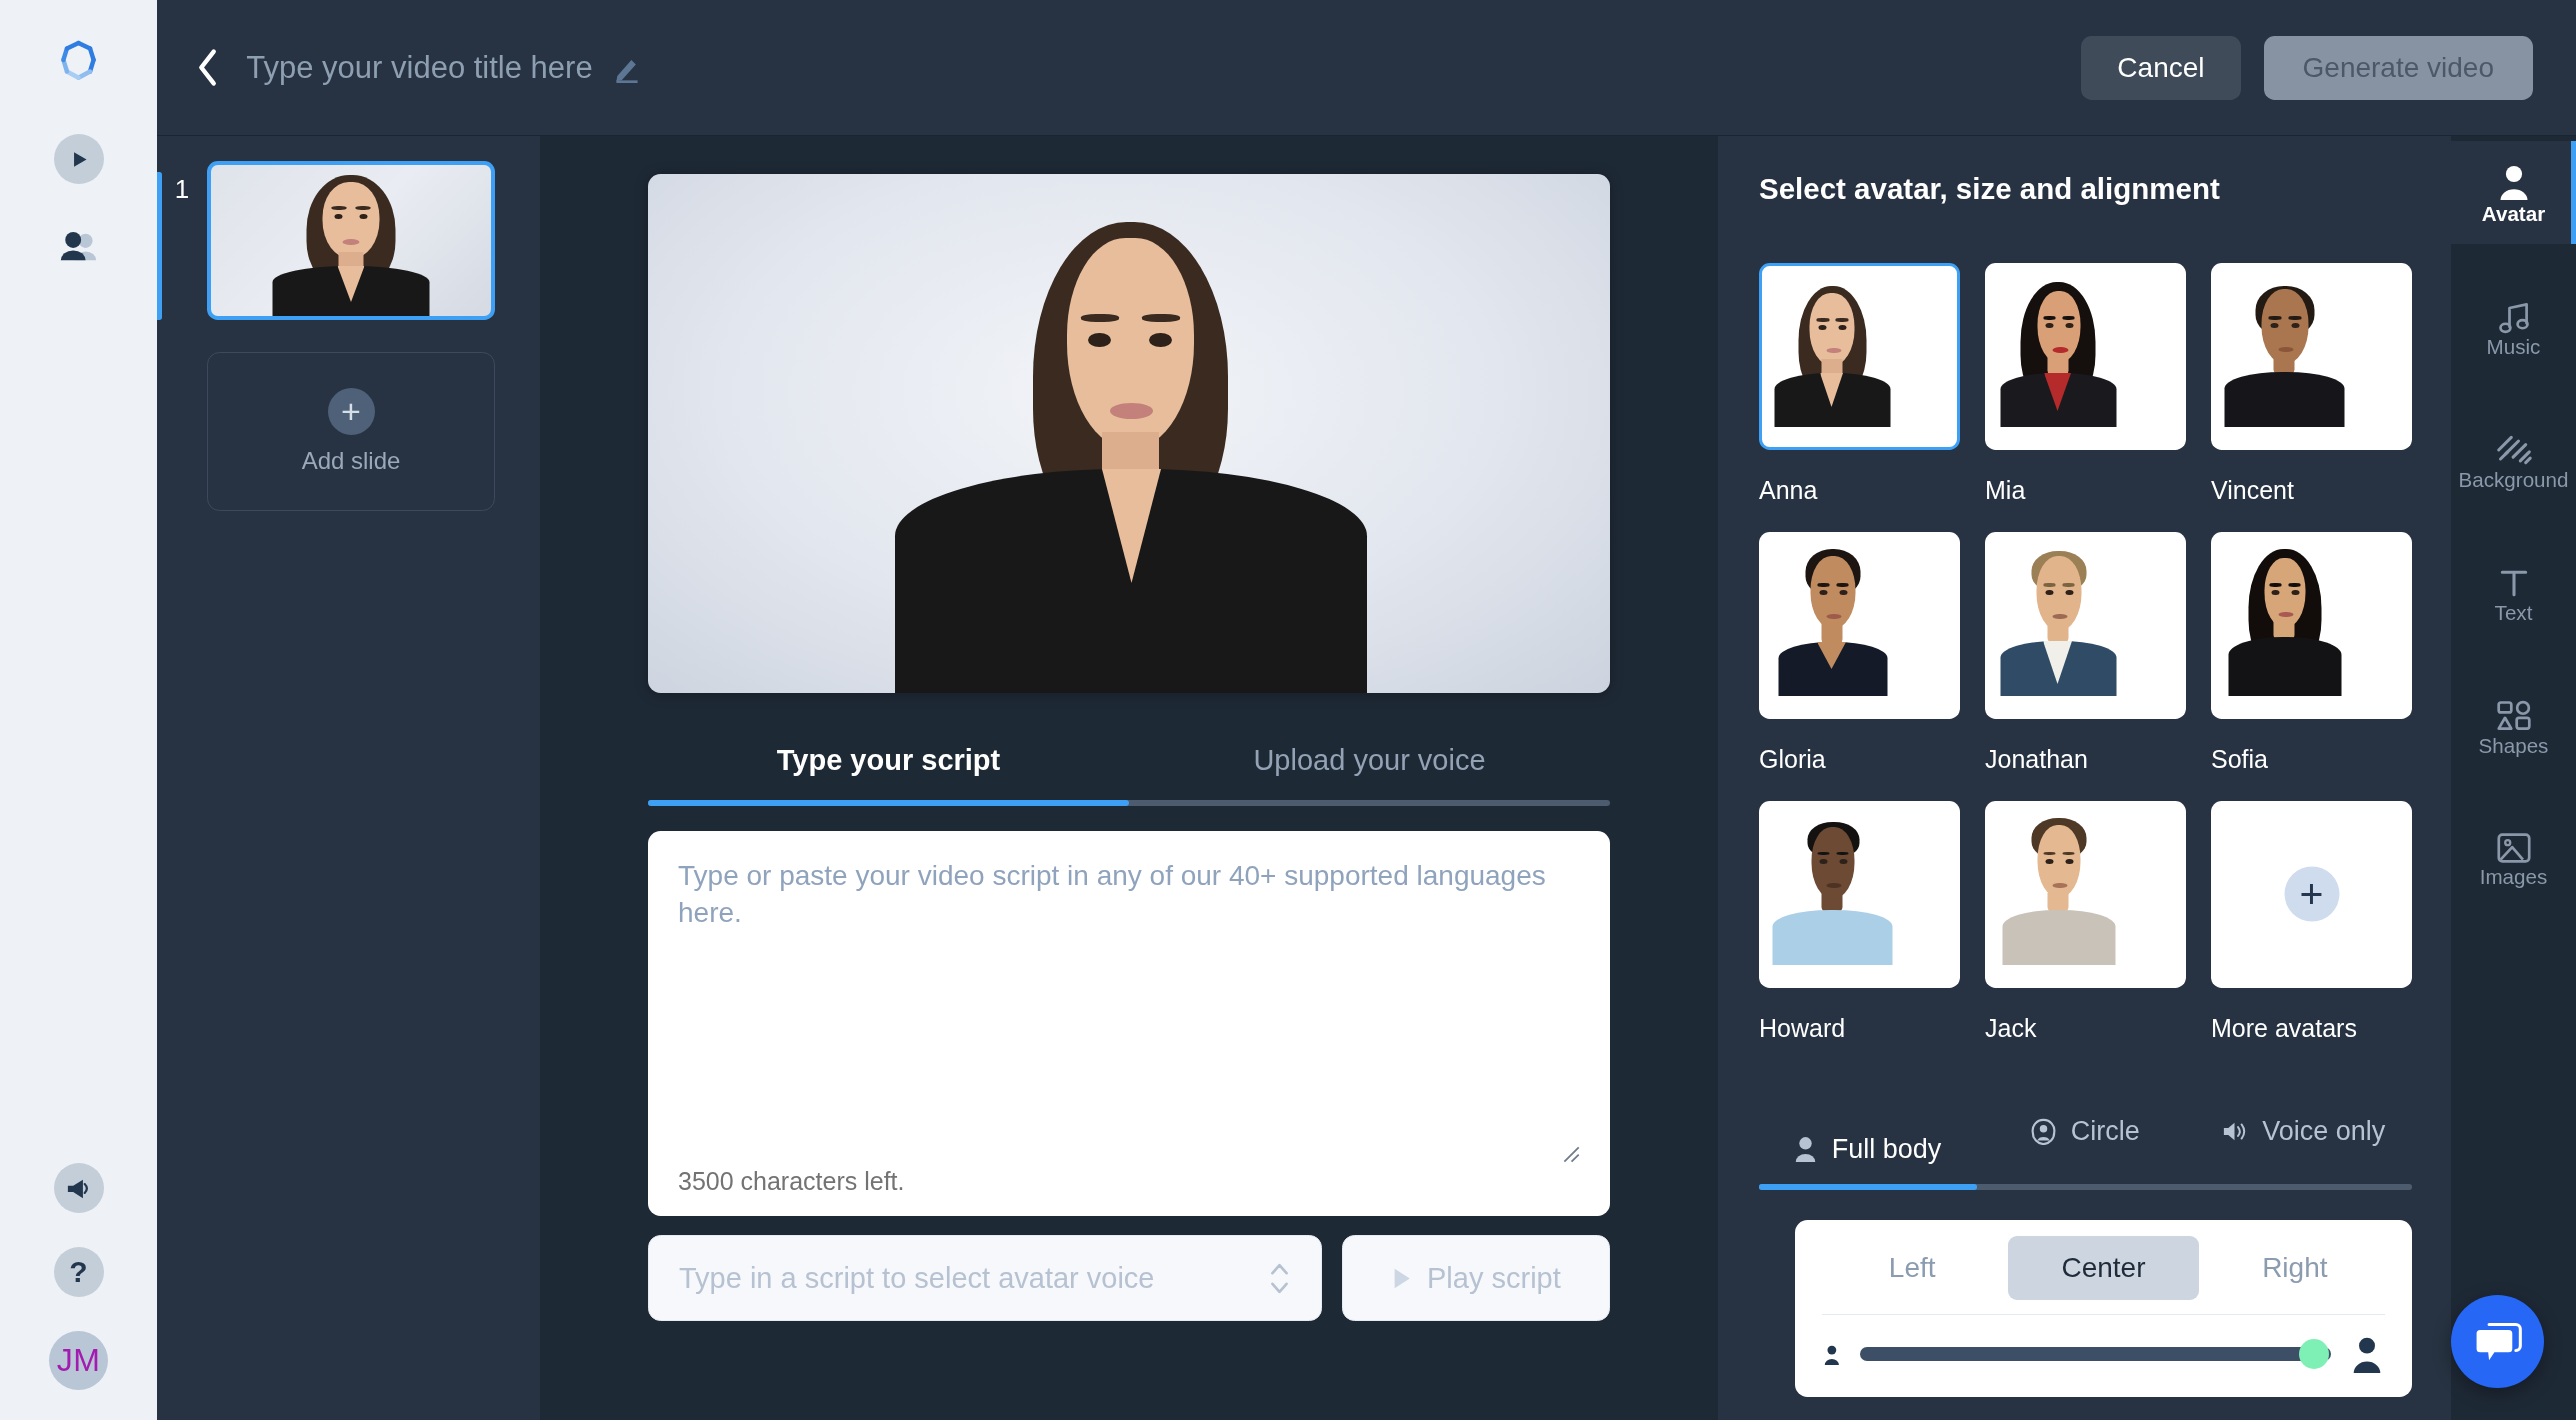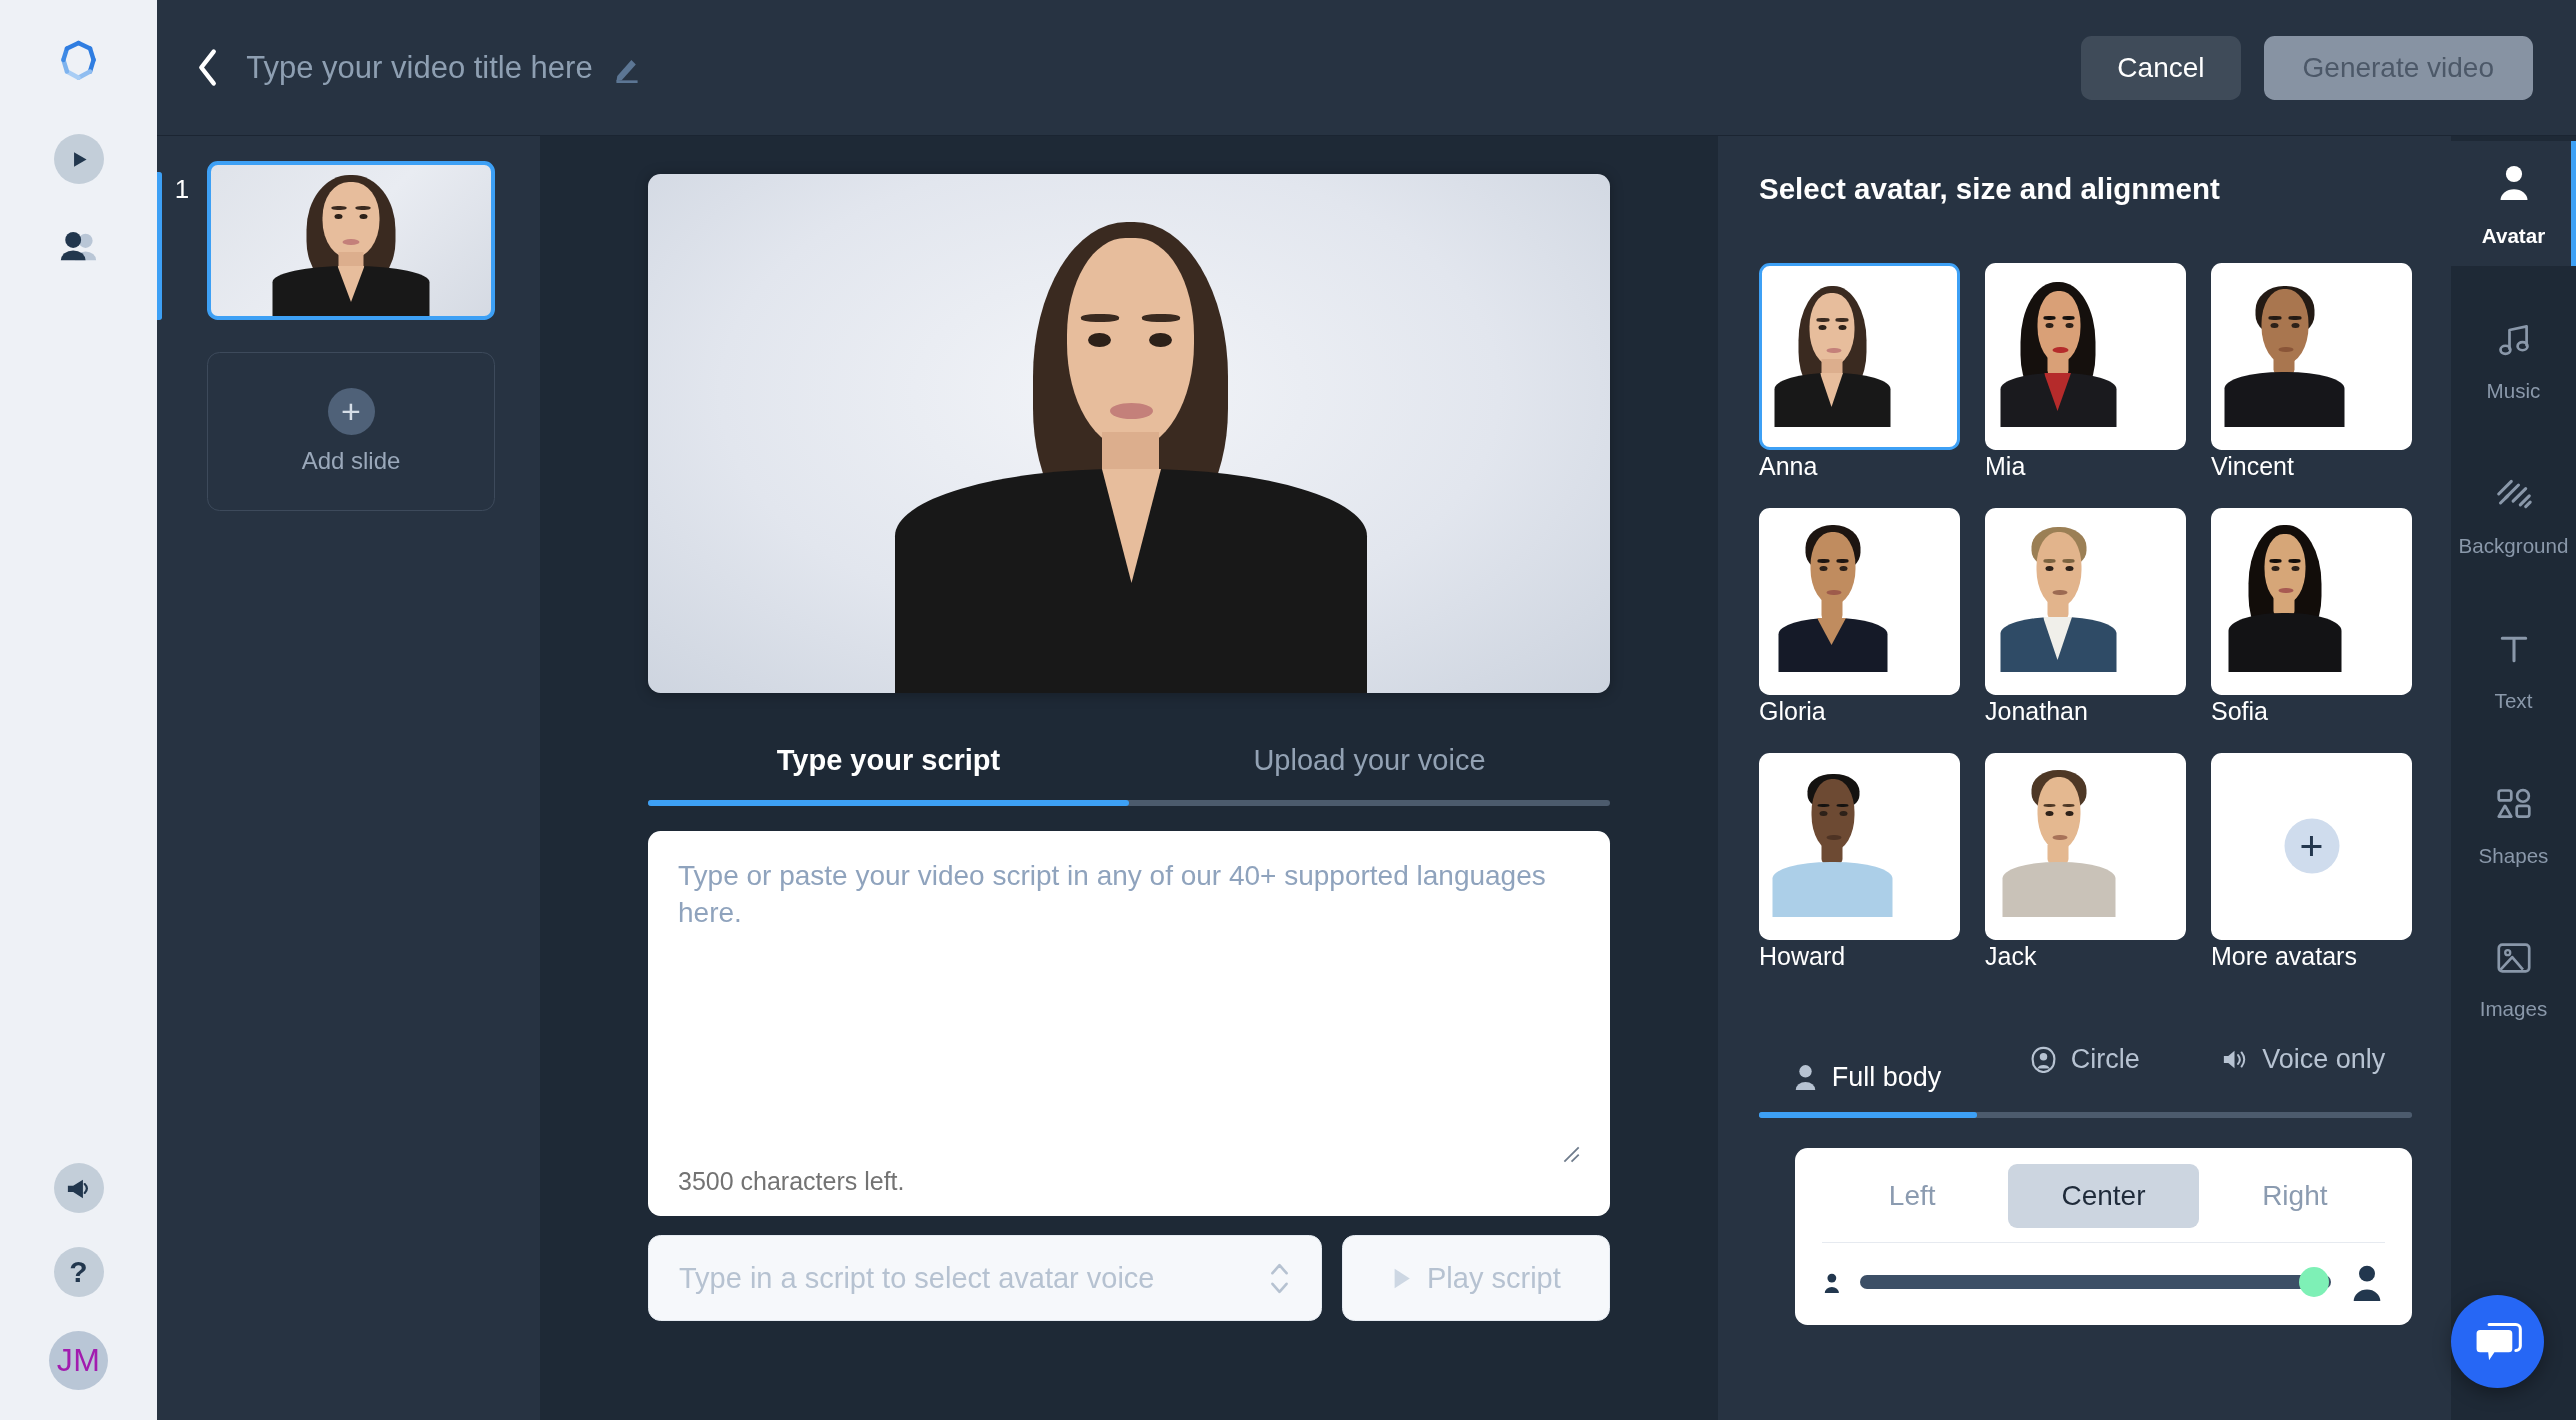--- a/index.html
+++ b/index.html
@@ -178,21 +178,21 @@
     padding: 36px 39px 0 41px; overflow: hidden;
   }
   .panel-title { color: #ffffff; font-size: 29.5px; font-weight: 700; margin-bottom: 57px; }
   .avatar-grid { display: grid; grid-template-columns: repeat(3,1fr); gap: 27px 25px; }
   .avatar-cell { cursor: pointer; }
   .avatar-tile {
     width: 100%; aspect-ratio: 1/0.93; background: #ffffff; border-radius: 10.7px;
     border: 3.6px solid transparent; overflow: hidden; position: relative;
   }
   .avatar-tile.selected { border-color: #3da0f5; }
-  .avatar-name { margin-top: 2px; color: #ffffff; font-size: 25px; }
+  .avatar-name { margin-top: 26px; color: #ffffff; font-size: 25px; }
   .more-plus {
     position: absolute; left: 50%; top: 50%; transform: translate(-50%,-50%);
     width: 55px; height: 55px; border-radius: 50%; background: #cfdced;
     display: flex; align-items: center; justify-content: center;
     color: #24374e; font-size: 41px; line-height: 1;
   }
 
   .mode-tabs { display: flex; margin-top: 55px; }
   .mode-tab {
     flex: 1 1 33.33%; display: flex; align-items: center; justify-content: center;
@@ -225,21 +225,21 @@
     cursor: grab;
   }
 
   
   .toolrail {
     width: 125px; flex: 0 0 125px; background: #1e2936;
     display: flex; flex-direction: column; align-items: center; padding-top: 5.4px;
   }
   .tool {
     width: 100%; padding: 23px 0 18px; display: flex; flex-direction: column;
-    align-items: center; gap: 22px; cursor: pointer; position: relative;
+    align-items: center; gap: 0; cursor: pointer; position: relative;
     color: #8a98aa; font-size: 20.6px;
   }
   .tool.active { background: #273342; color: #ffffff; font-weight: 700; }
   .tool.active::after {
     content: ""; position: absolute; right: 0; top: 0; bottom: 0; width: 5.4px; background: #3da0f5;
   }
   .tool-gap { height: 32px; }
 
   
   .chat-fab {

